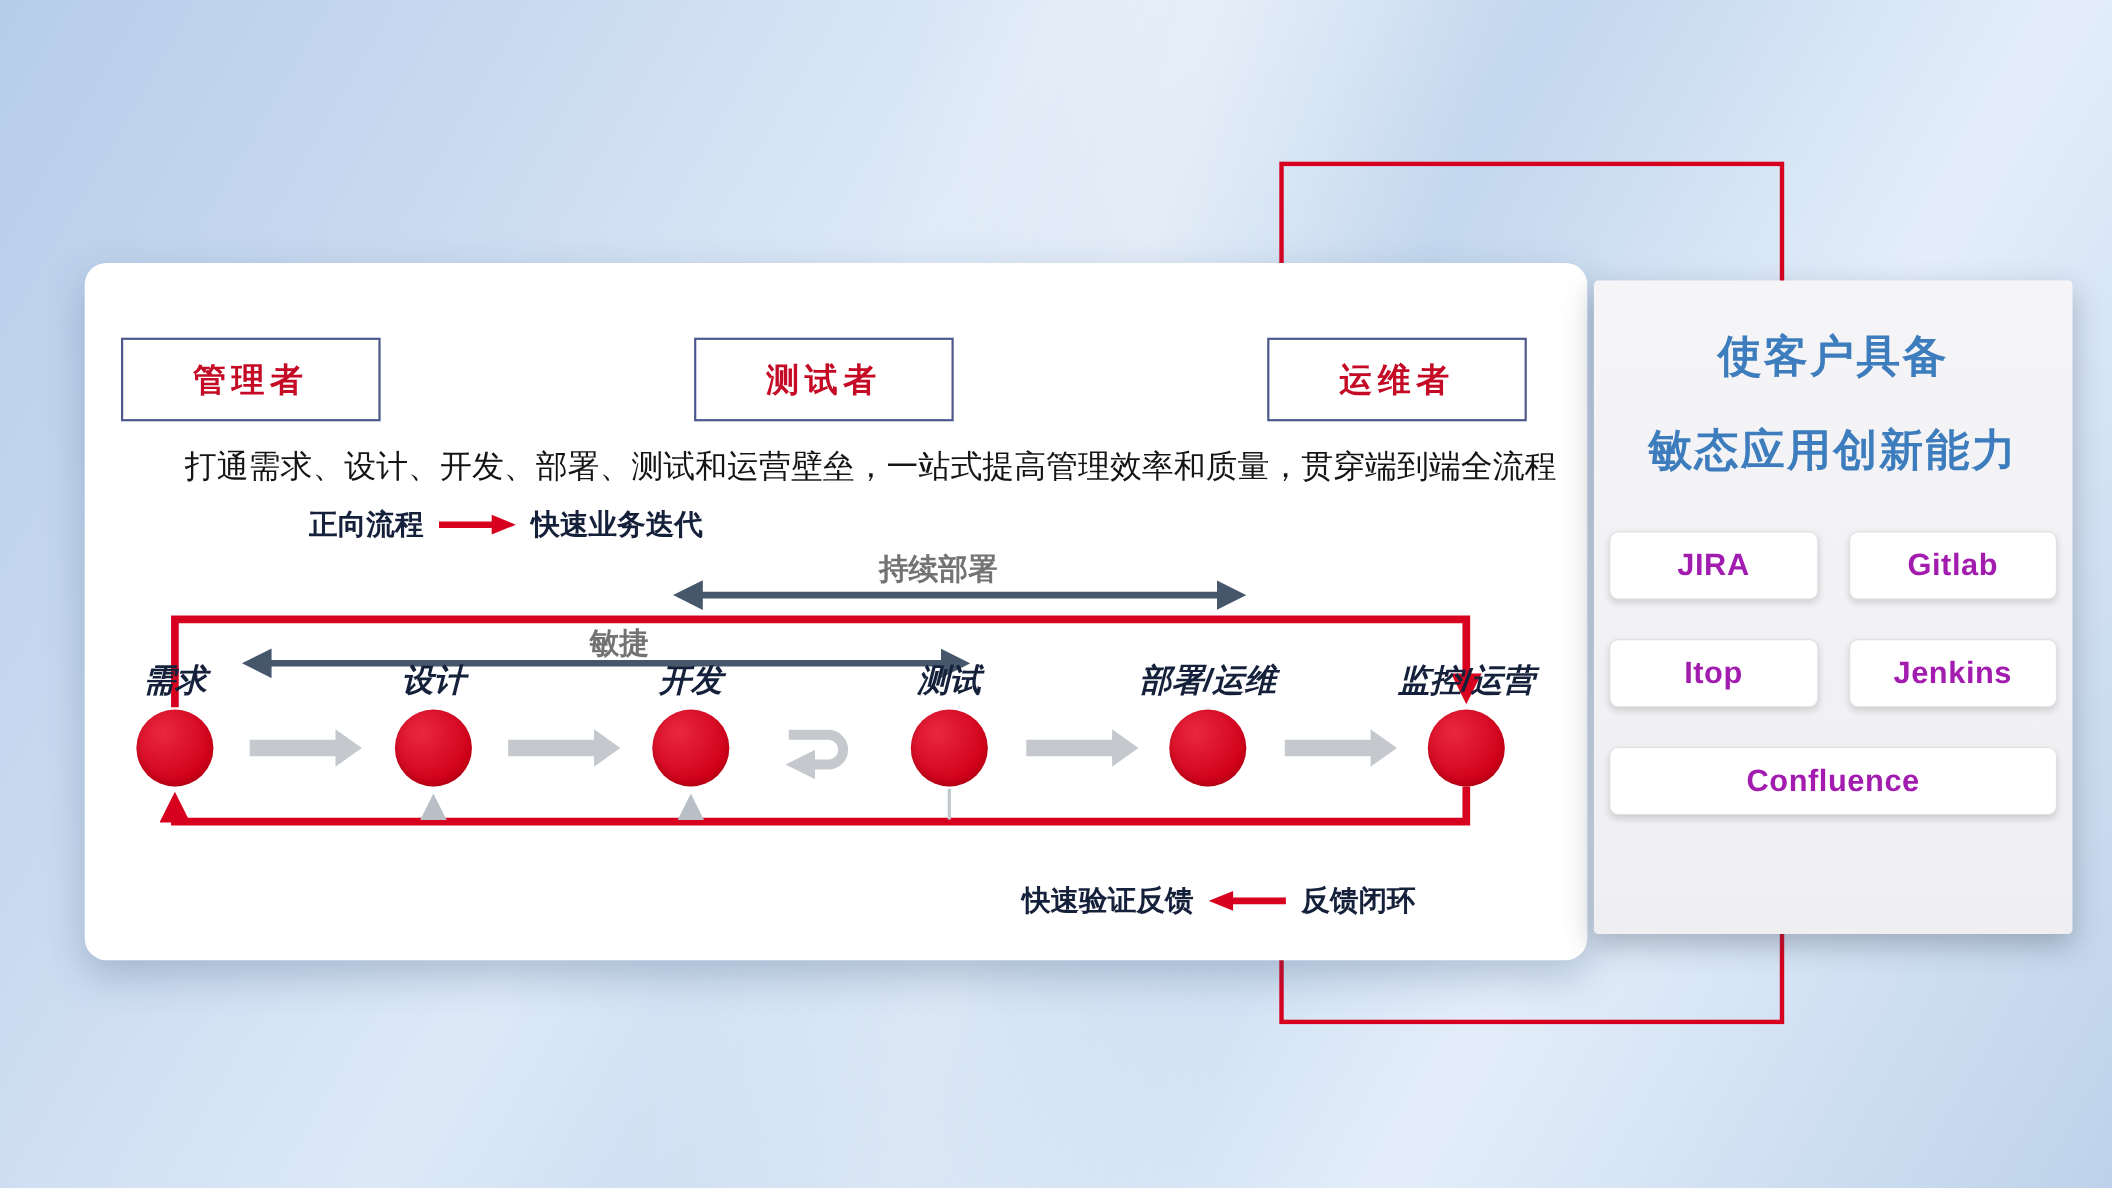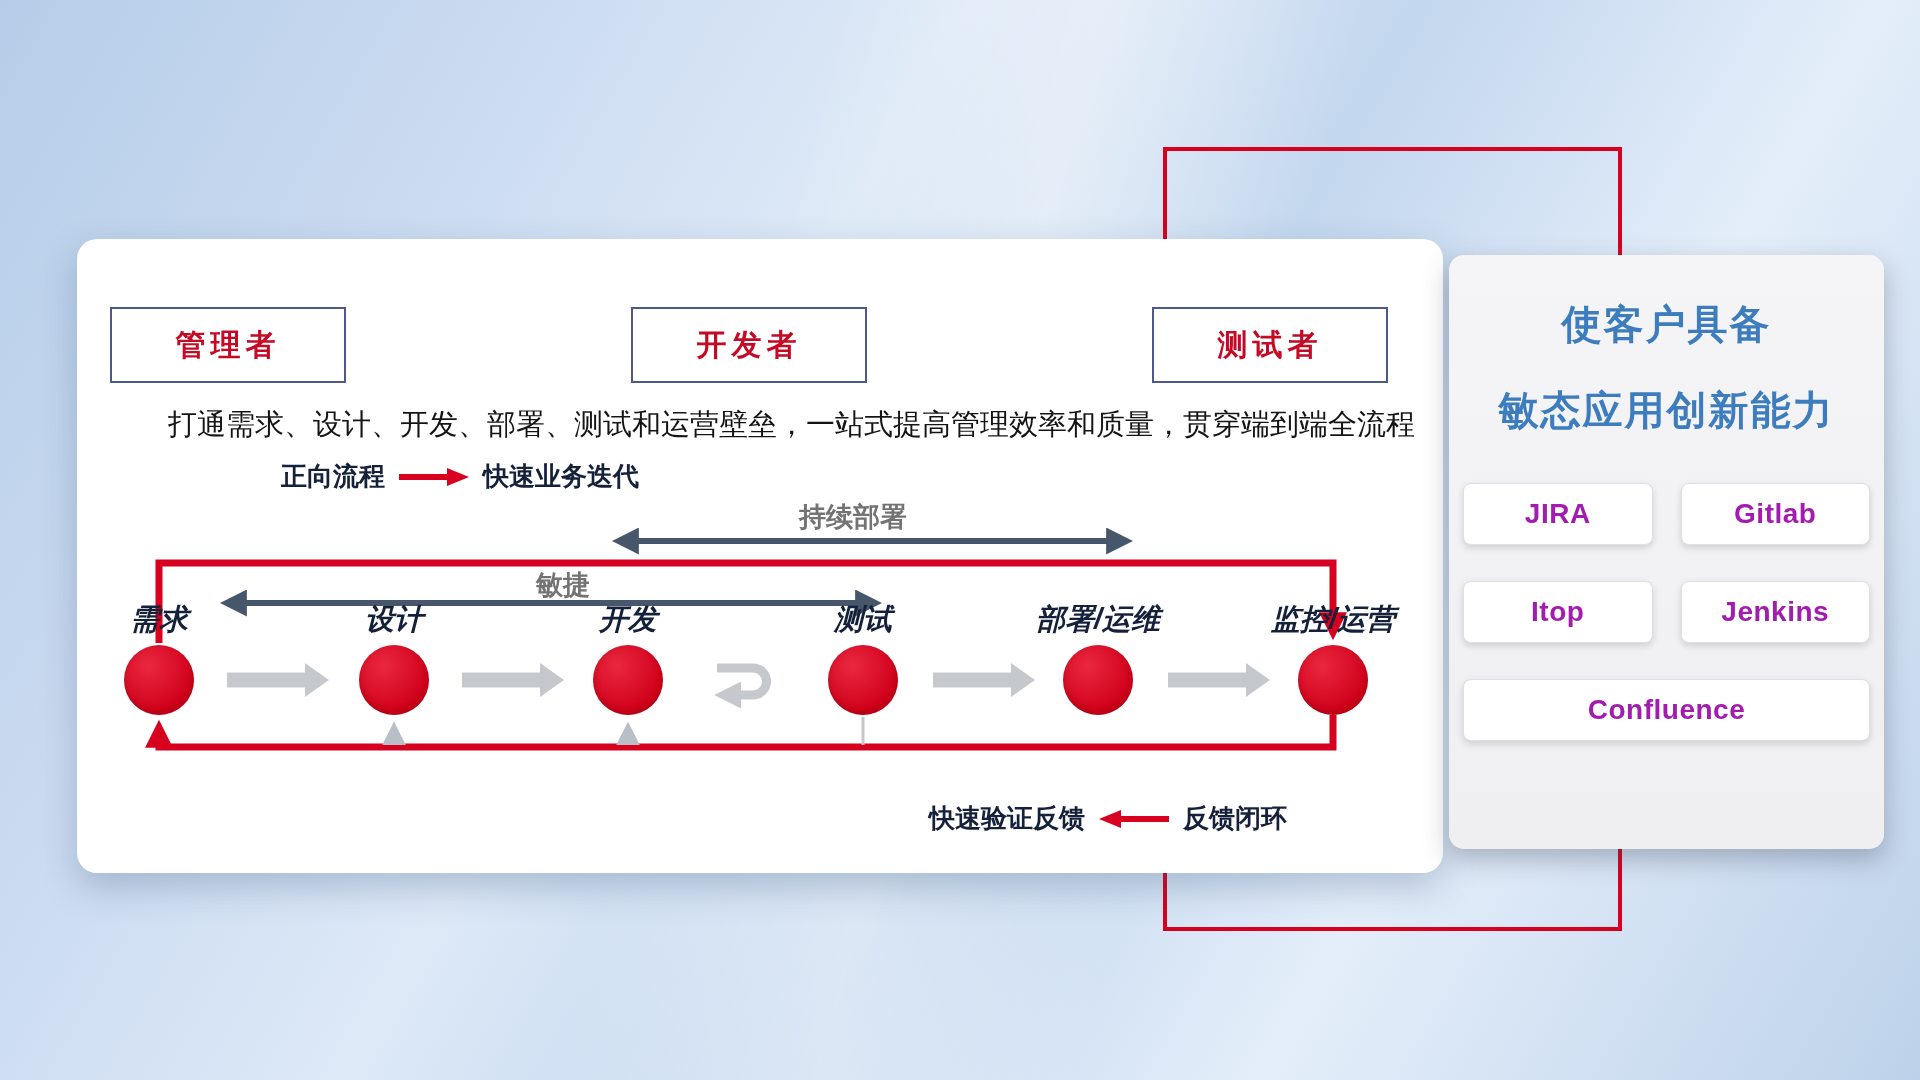--- a/index.html
+++ b/index.html
@@ -58,21 +58,21 @@
   .node-circle {
     width:70px; height:70px; border-radius:50%; margin:6px auto 0;
     background:radial-gradient(circle at 35% 30%, #ea2740 0%, #d0001a 70%);
     box-shadow:inset 0 -3px 6px rgba(120,0,10,.35);
   }
 
   
   .panel {
     position:absolute; left:1449px; top:255px; width:435px; height:594px;
     background:linear-gradient(180deg,#f5f5f7 0%, #efeff2 100%);
-    border-radius:15px; z-index:3;
+    border-radius:4px; z-index:3;
     box-shadow:0 10px 26px rgba(60,70,90,.35);
   }
   .panel-title { position:absolute; top:44px; left:0; right:0; text-align:center;
     font-size:40px; font-weight:bold; color:#3e7dbd; letter-spacing:2px; line-height:50px;
     display:flex; flex-direction:column; gap:36px; }
   .tools-grid {
     position:absolute; top:228px; left:14px; right:14px;
     display:grid; grid-template-columns:1fr 1fr; column-gap:28px; row-gap:36px;
   }
   .tool-chip {
@@ -85,22 +85,22 @@
 </style>
 </head>
 <body>
 
 <div class="red-frame"></div>
 
 <div class="card">
 
   <div class="roles-row">
     <div class="role-box">管理者</div>
-    <div class="role-box">开发者</div>
     <div class="role-box">测试者</div>
+    <div class="role-box">运维者</div>
   </div>
 
   <div class="headline">打通需求、设计、开发、部署、测试和运营壁垒，一站式提高管理效率和质量，贯穿端到端全流程</div>
 
   <div class="legend legend-forward">
     <span>正向流程</span>
     <svg width="70" height="20" viewBox="0 0 70 20">
       <polygon points="0,7 48,7 48,1 70,10 48,19 48,13 0,13" fill="#d7001e"></polygon>
     </svg>
     <span>快速业务迭代</span>

